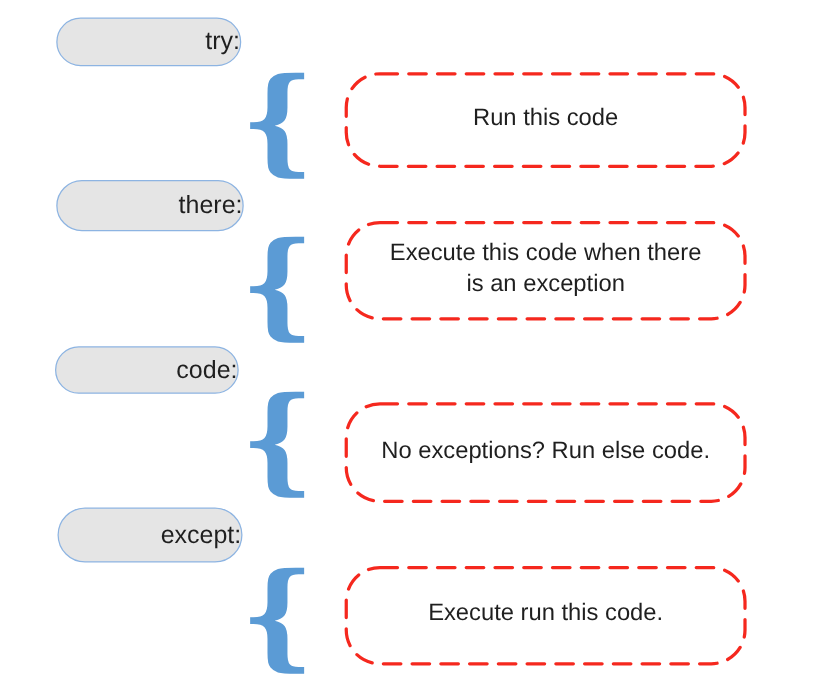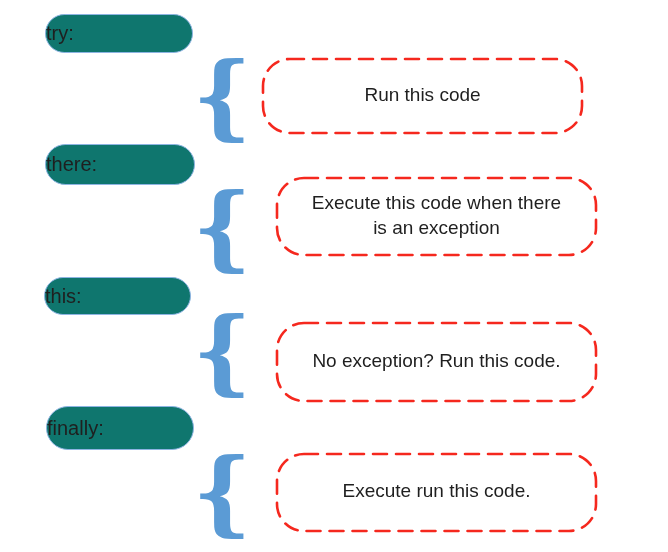--- a/index.html
+++ b/index.html
@@ -13,24 +13,24 @@
     height: 552px;
     background: var(--background, #ffffff);
     font-family: "Liberation Sans", sans-serif;
     overflow: hidden;
   }
   .pill {
     position: absolute;
     box-sizing: border-box;
     border: 1.6px solid var(--keyword-border, #8db4e2);
     border-radius: 999px;
-    background: #0f766e;
+    background: #e5e5e5;
     display: flex;
     align-items: center;
-    justify-content: flex-start;
+    justify-content: flex-end;
     font-size: 20px;
     color: var(--text, #1f1f1f);
   }
   .brace {
     position: absolute;
     display: flex;
     align-items: center;
     justify-content: center;
     color: var(--brace-blue, #5b9bd5);
     font-family: "DejaVu Serif", serif;
@@ -62,21 +62,21 @@
     stroke-width: 2.6;
     stroke-dasharray: 14 9;
     stroke-linecap: round;
   }
   .codebox .desc {
     position: relative;
   }
   
   .pill-try     { left: 45px;  top: 14px;  width: 148px; height: 39px; }
   .brace-1      { left: 197px; top: 52px;  width: 50px;  height: 88px; }
-  .codebox-1    { left: 261px; top: 57px;  width: 323px; height: 78px; text-align: center; }
+  .codebox-1    { left: 275px; top: 57px;  width: 323px; height: 78px; text-align: center; }
   
   .pill-except  { left: 45px;  top: 144px; width: 150px; height: 41px; }
   .brace-2      { left: 197px; top: 184px; width: 50px;  height: 86px; }
   .codebox-2    { left: 275px; top: 176px; width: 323px; height: 81px; }
   
   .pill-else    { left: 44px;  top: 277px; width: 147px; height: 38px; }
   .brace-3      { left: 197px; top: 308px; width: 50px;  height: 86px; }
   .codebox-3    { left: 275px; top: 321px; width: 323px; height: 82px; }
   
   .pill-finally { left: 46px;  top: 406px; width: 148px; height: 44px; }
@@ -108,34 +108,34 @@
     <span>{</span>
   </div>
   <div class="codebox codebox-2">
     <svg width="323" height="81" aria-hidden="true">
       <rect x="2" y="2" width="319" height="77" rx="27"></rect>
     </svg>
     <span class="desc">Execute this code when there is an exception</span>
   </div>
 
   <div class="pill pill-else">
-    <span>this:</span>
+    <span>code:</span>
   </div>
   <div class="brace brace-3">
     <span>{</span>
   </div>
   <div class="codebox codebox-3">
     <svg width="323" height="82" aria-hidden="true">
       <rect x="2" y="2" width="319" height="78" rx="27"></rect>
     </svg>
-    <span class="desc">No exception? Run this code.</span>
+    <span class="desc">No exceptions? Run else code.</span>
   </div>
 
   <div class="pill pill-finally">
-    <span>finally:</span>
+    <span>except:</span>
   </div>
   <div class="brace brace-4">
     <span>{</span>
   </div>
   <div class="codebox codebox-4">
     <svg width="323" height="81" aria-hidden="true">
       <rect x="2" y="2" width="319" height="77" rx="27"></rect>
     </svg>
     <span class="desc">Execute run this code.</span>
   </div>

